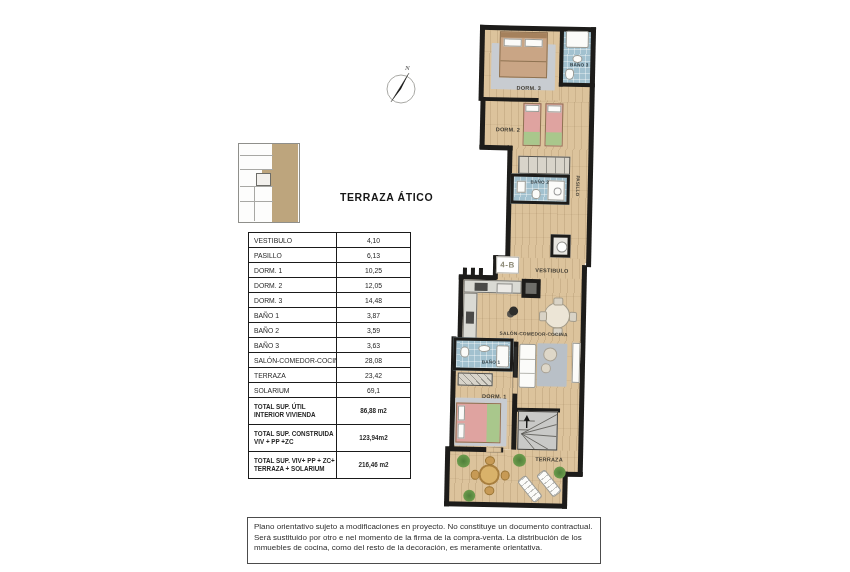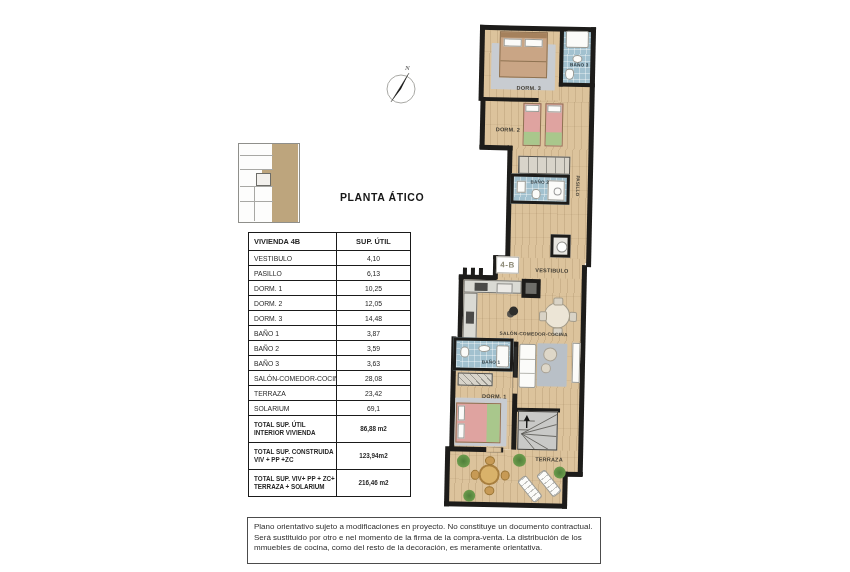--- a/index.html
+++ b/index.html
@@ -61,41 +61,37 @@
   <div class="abs" style="left:33px;top:0;width:26px;height:78px;background:#bda57d;"></div>
   <div class="abs" style="left:23px;top:26px;width:10px;height:16px;background:#bda57d;"></div>
   <div class="abs thin" style="left:1px;top:11px;width:33px;height:1px;"></div>
   <div class="abs thin" style="left:1px;top:25px;width:33px;height:1px;"></div>
   <div class="abs thin" style="left:1px;top:42px;width:33px;height:1px;"></div>
   <div class="abs thin" style="left:1px;top:57px;width:33px;height:1px;"></div>
   <div class="abs thin" style="left:15px;top:42px;width:1px;height:35px;"></div>
   <div class="abs" style="left:17px;top:29px;width:13px;height:11px;border:1px solid #6d6d68;background:#f2f0ec;"></div>
 </div>
 
-<div class="abs" style="left:340px;top:191px;font-size:10.5px;font-weight:bold;letter-spacing:.6px;color:#171717;">PLANTA ÁTICO</div>
+<div class="abs" style="left:340px;top:191px;font-size:10.5px;font-weight:bold;letter-spacing:.6px;color:#171717;">TERRAZA ÁTICO</div>
 
 <div class="abs" style="left:381px;top:60px;width:42px;height:50px;">
   <svg width="42" height="50" viewBox="0 0 42 50">
     <text x="24" y="10" font-size="7" font-style="italic" fill="#555" font-family="Liberation Serif, serif">N</text>
     <circle cx="20" cy="29" r="14" fill="none" stroke="#a9a9a5" stroke-width="1"></circle>
     <line x1="10" y1="42" x2="28" y2="13" stroke="#6d6d68" stroke-width="0.8"></line>
     <polygon points="28,13 10,42 20,29" fill="#141414"></polygon>
   </svg>
 </div>
 
 <table class="areas abs" style="left:248px;top:232px;">
   <colgroup>
       <col style="width:88px">
       <col style="width:74px">
     </colgroup>
   <tbody>
-      <tr class="hdr">
-    <td>VIVIENDA 4B</td>
-    <td class="val">SUP. ÚTIL</td>
-  </tr>
   <tr>
         <td>VESTIBULO</td>
         <td class="val">4,10</td>
       </tr>
   <tr>
         <td>PASILLO</td>
         <td class="val">6,13</td>
       </tr>
   <tr>
         <td>DORM. 1</td>

